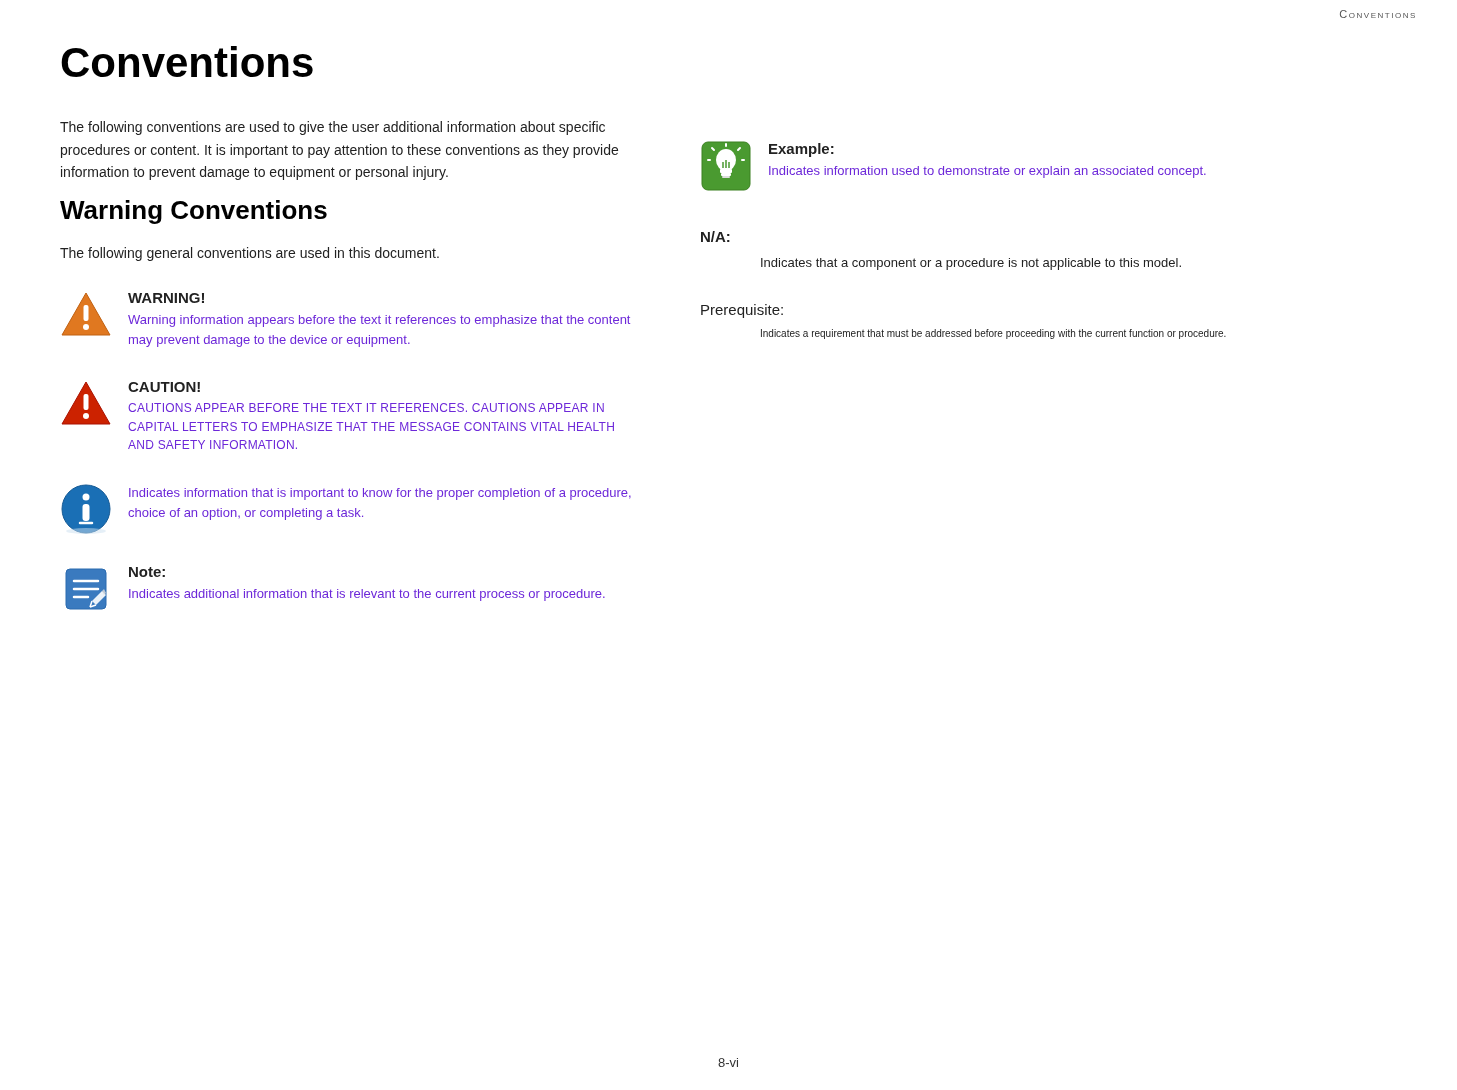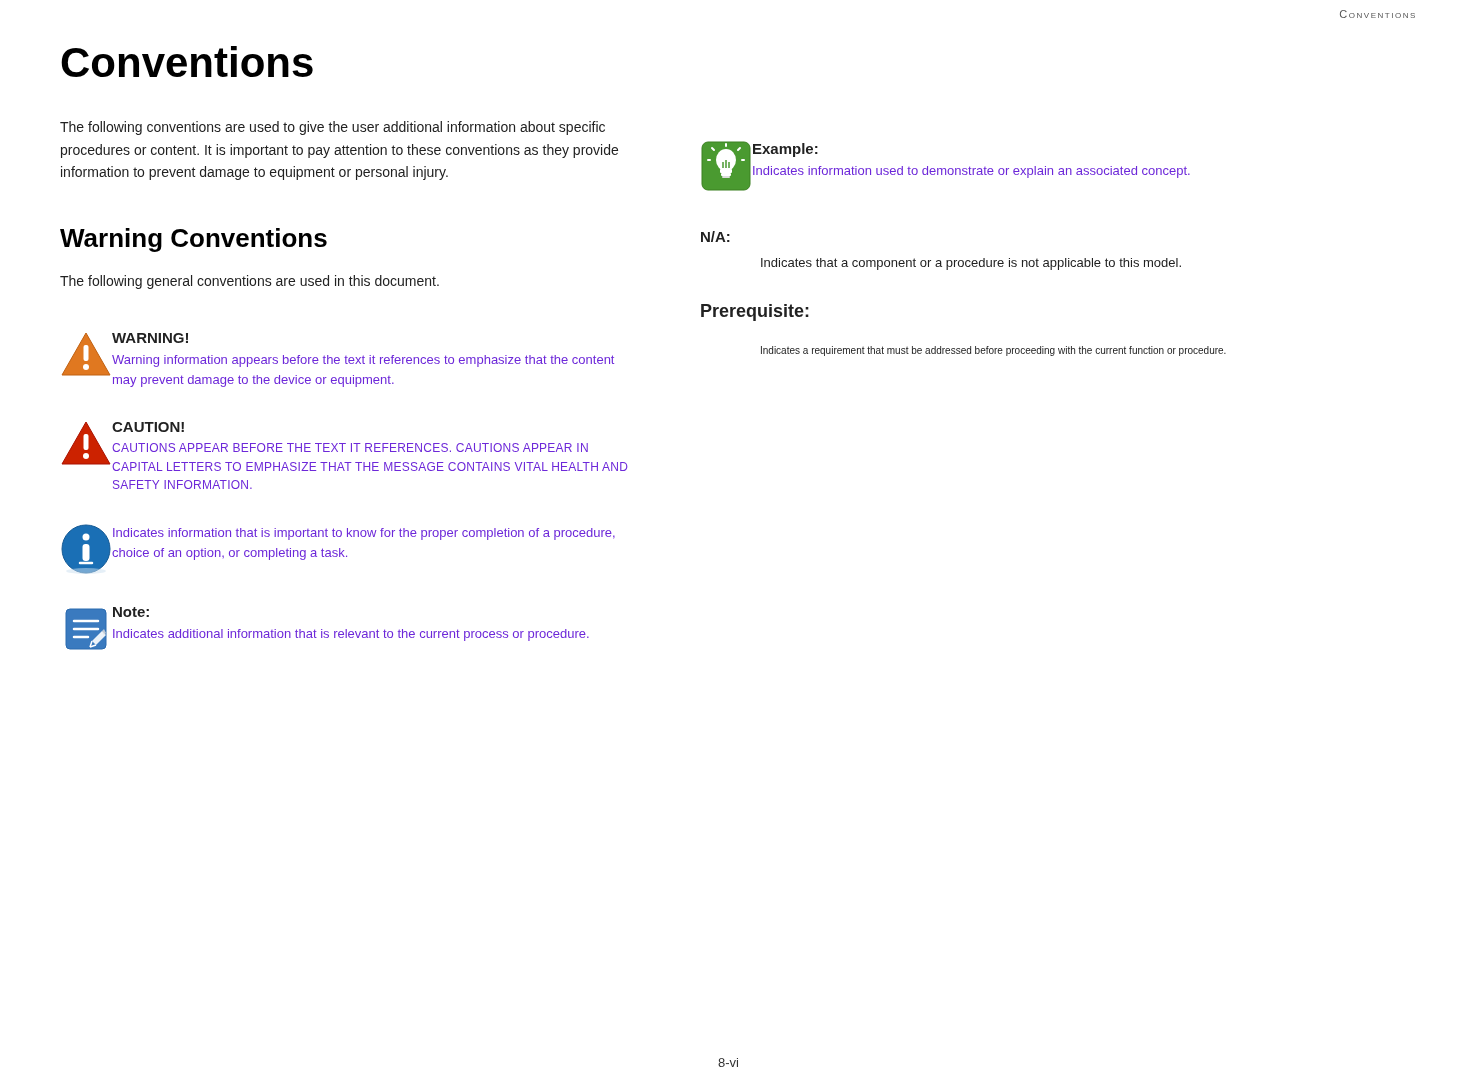--- a/index.html
+++ b/index.html
@@ -43,42 +43,43 @@
       font-size: 42px;
       font-weight: bold;
       color: #000;
       margin-bottom: 30px;
       line-height: 1.1;
     }
 
     .intro-text {
       font-size: 14px;
       line-height: 1.6;
-      margin-bottom: 40px;
+      margin-bottom: 12px;
       color: #222;
     }
 
     .section-title {
       font-size: 26px;
       font-weight: bold;
       color: #000;
       margin-bottom: 16px;
     }
 
     .section-intro {
       font-size: 14px;
       line-height: 1.6;
-      margin-bottom: 36px;
+      margin-bottom: 24px;
     }
 
     .convention-item {
       display: flex;
       flex-direction: row;
       align-items: flex-start;
       margin-bottom: 28px;
+      gap: 16px;
     }
 
     .convention-icon {
       flex: 0 0 52px;
       width: 52px;
       height: 52px;
       display: flex;
       align-items: center;
       justify-content: center;
     }
@@ -115,23 +116,23 @@
       margin-bottom: 8px;
     }
 
     .na-desc {
       font-size: 13px;
       line-height: 1.55;
       padding-left: 60px;
     }
 
     .prereq-label {
-      font-weight: bold;
-      font-size: 18px;
-      margin-bottom: 21px;
+      font-weight: normal;
+      font-size: 15px;
+      margin-bottom: 8px;
     }
 
     .prereq-desc {
       font-size: 10px;
       line-height: 1.55;
       padding-left: 60px;
     }
 
     .page-footer {
       text-align: center;

